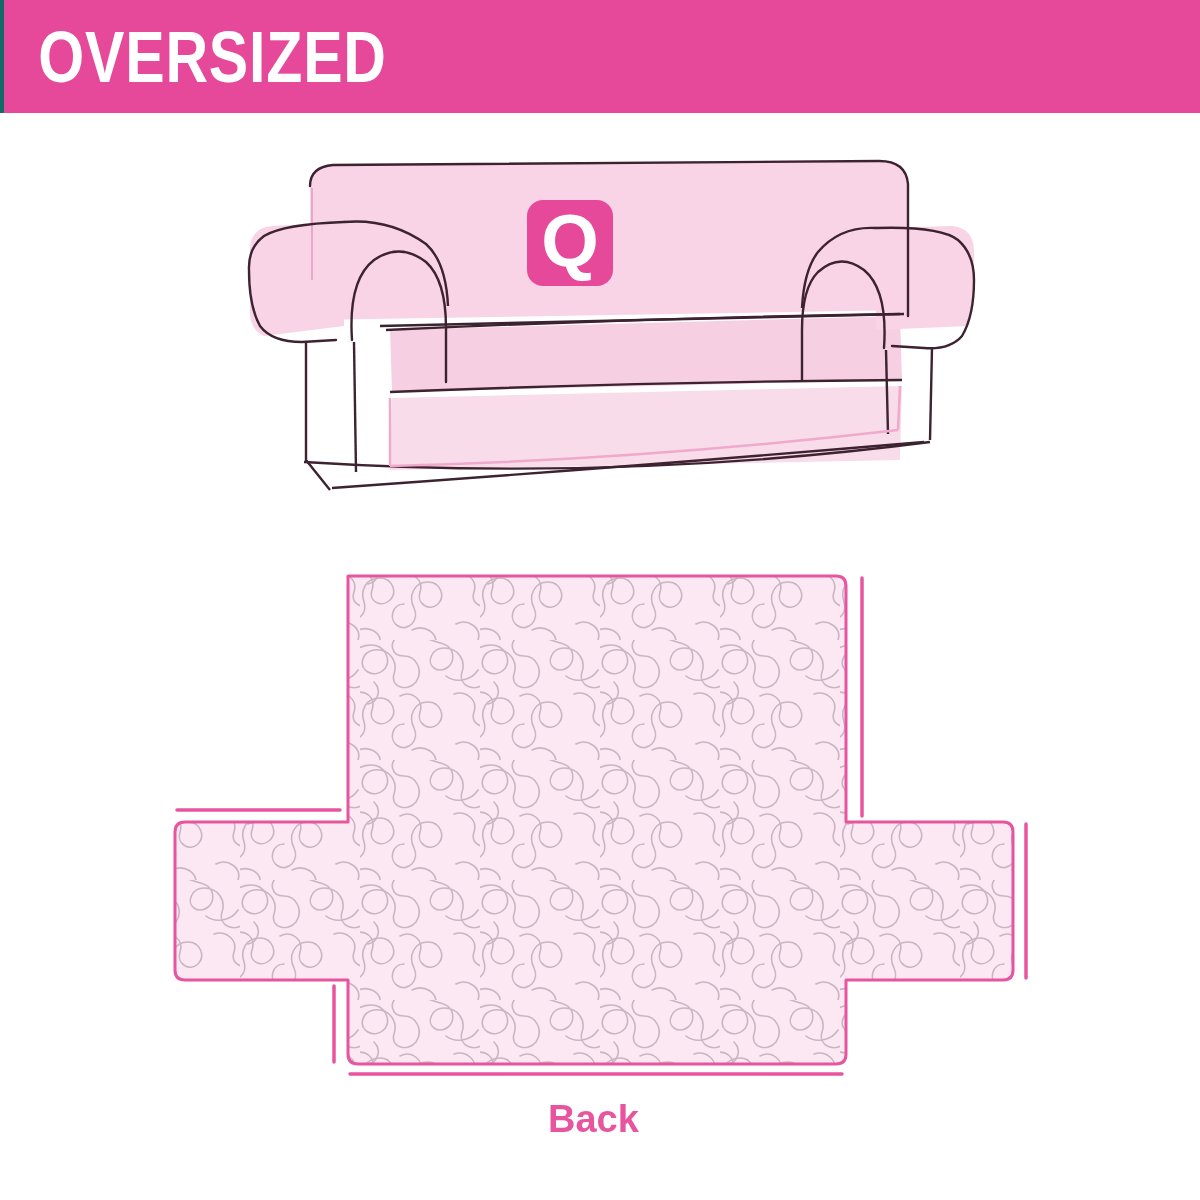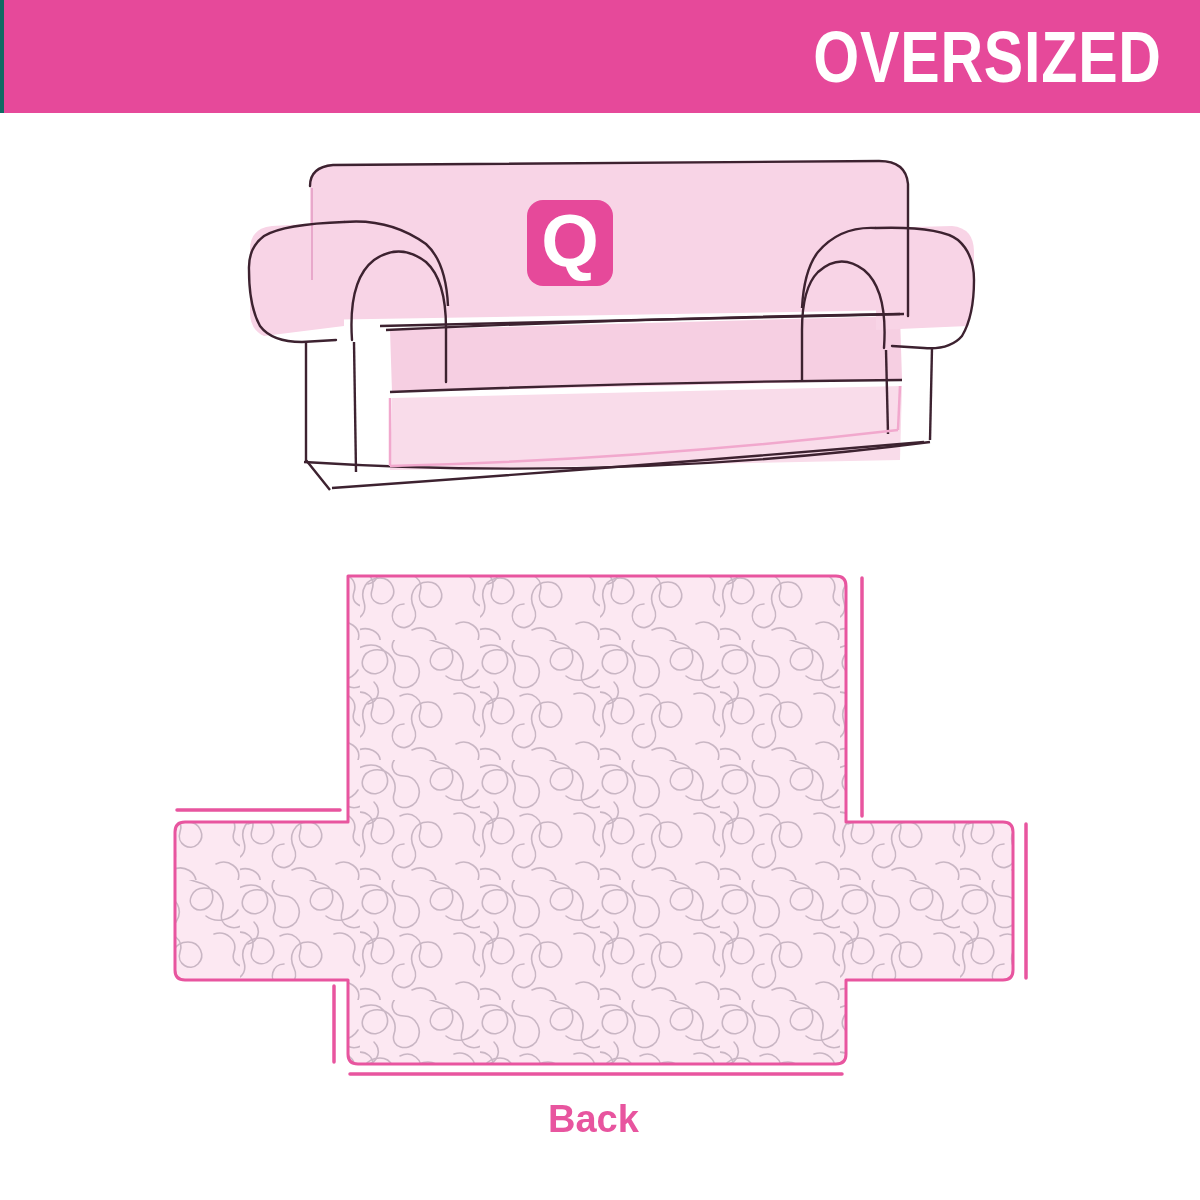--- a/index.html
+++ b/index.html
@@ -18,21 +18,21 @@
   
   .banner {
     position: absolute;
     left: 0;
     top: 0;
     width: 1200px;
     height: 113px;
     background: #e6499a;
     display: flex;
     align-items: center;
-    justify-content: flex-end;
+    justify-content: flex-start;
   }
   .banner-edge {
     position: absolute;
     left: 0;
     top: 0;
     width: 4px;
     height: 113px;
     background: #0f6b63;
   }
   .banner-title {

